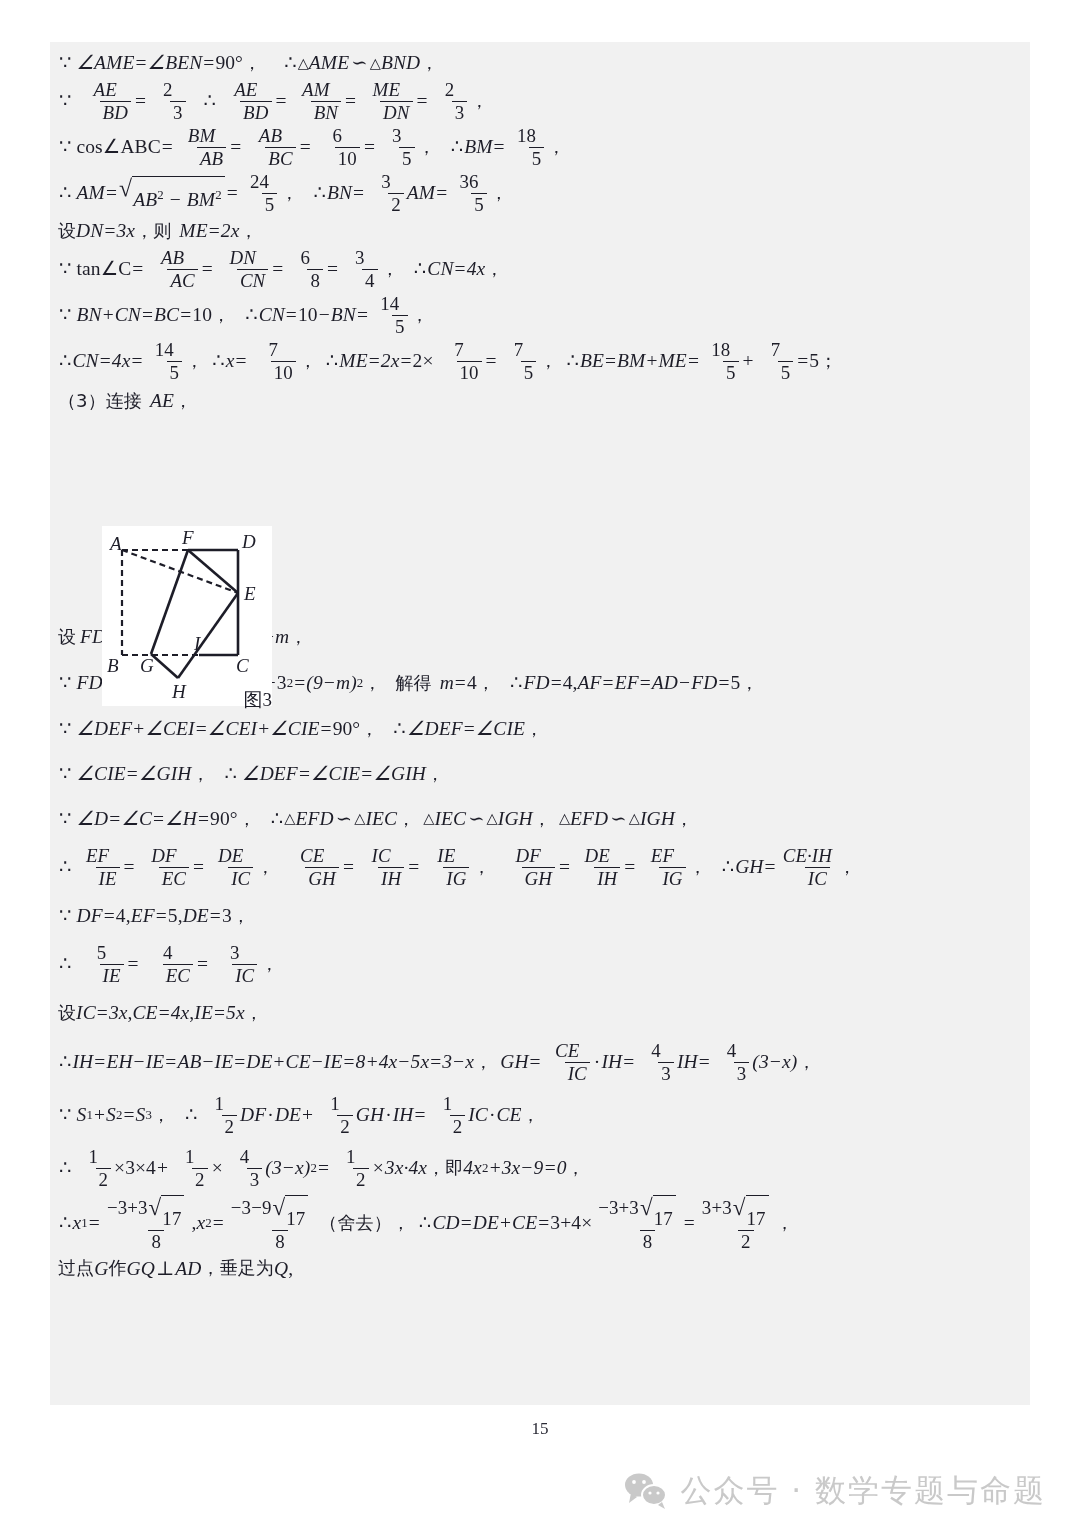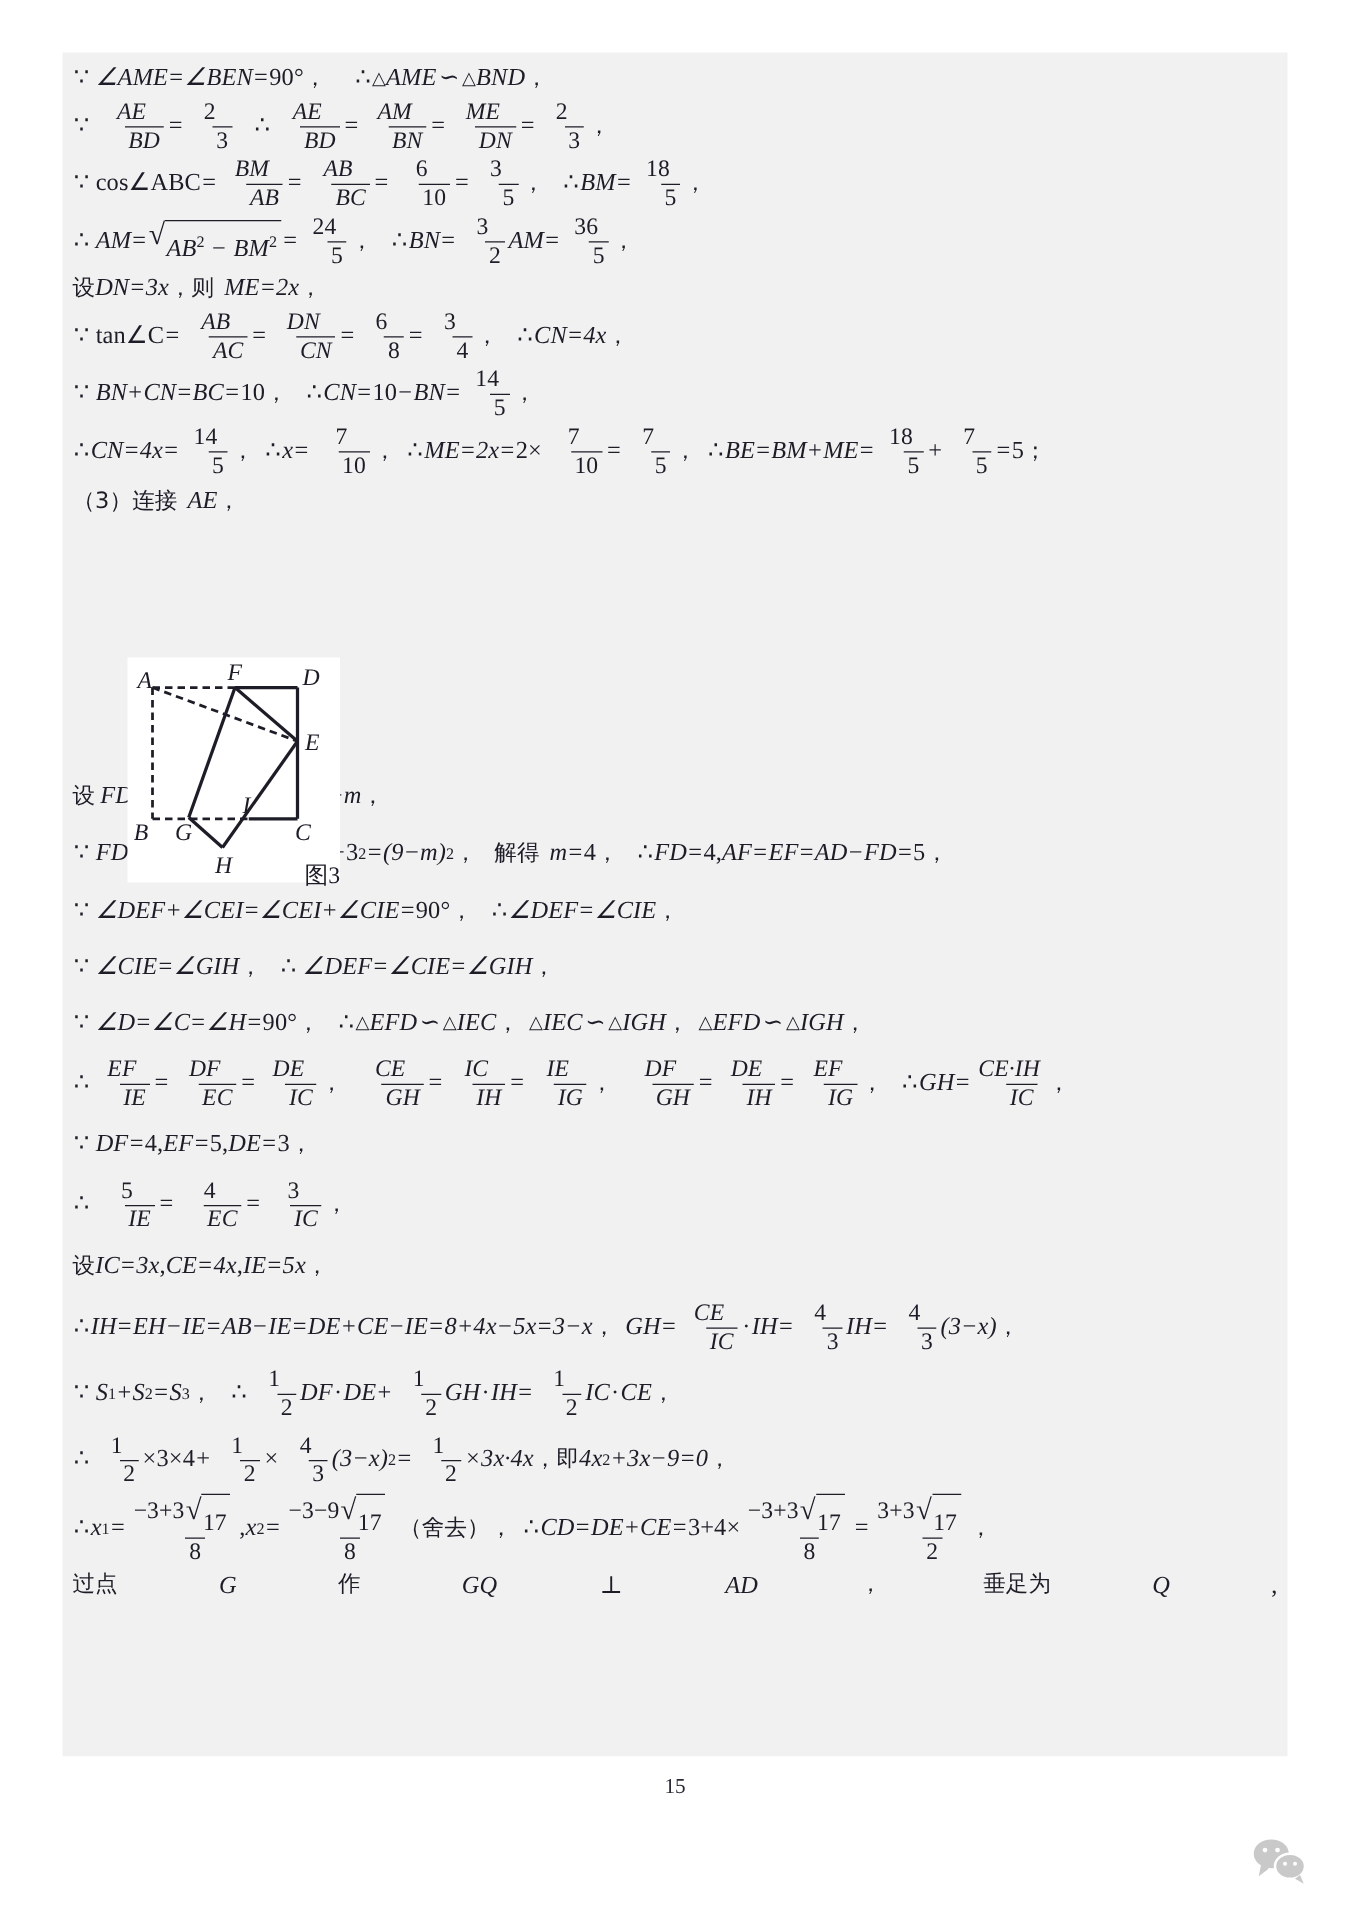--- a/index.html
+++ b/index.html
@@ -845,21 +845,21 @@
           <span>3+3</span><span class="sqrt">
               <span class="radsign">√</span>
               <span class="radicand">17</span>
             </span>
         </span>
         <span class="den">2</span>
       </span>
       <span class="cjk">，</span>
     </div>
 
-    <div class="mline" style="min-height:34px;justify-content:space-between;">
+    <div class="mline" style="min-height:34px;">
       <span class="cjk">过点</span>
       <span class="it">G</span>
       <span class="cjk">作</span>
       <span class="it">GQ</span>
       <span class="sym">⊥</span>
       <span class="it">AD</span>
       <span class="cjk">，</span>
       <span class="cjk">垂足为</span>
       <span class="it">Q</span>
       <span class="up">,</span>
@@ -907,13 +907,14 @@
   <svg width="44" height="38" viewBox="0 0 44 38">
     <ellipse cx="15" cy="13" rx="14" ry="11.5" fill="#c9c9c9"></ellipse>
     <polygon points="7,21 5,31 13,25" fill="#c9c9c9"></polygon>
     <circle cx="10" cy="10" r="1.9" fill="#ffffff"></circle>
     <circle cx="20" cy="10" r="1.9" fill="#ffffff"></circle>
     <ellipse cx="30" cy="23" rx="12" ry="10" fill="#c9c9c9" stroke="#ffffff" stroke-width="2"></ellipse>
     <polygon points="38,30 41,37 34,33" fill="#c9c9c9"></polygon>
     <circle cx="26" cy="21" r="1.6" fill="#ffffff"></circle>
     <circle cx="34" cy="21" r="1.6" fill="#ffffff"></circle>
   </svg>
+  <span class="wm-text">公众号 · 数学专题与命题</span>
 </div>
 
 </body></html>

